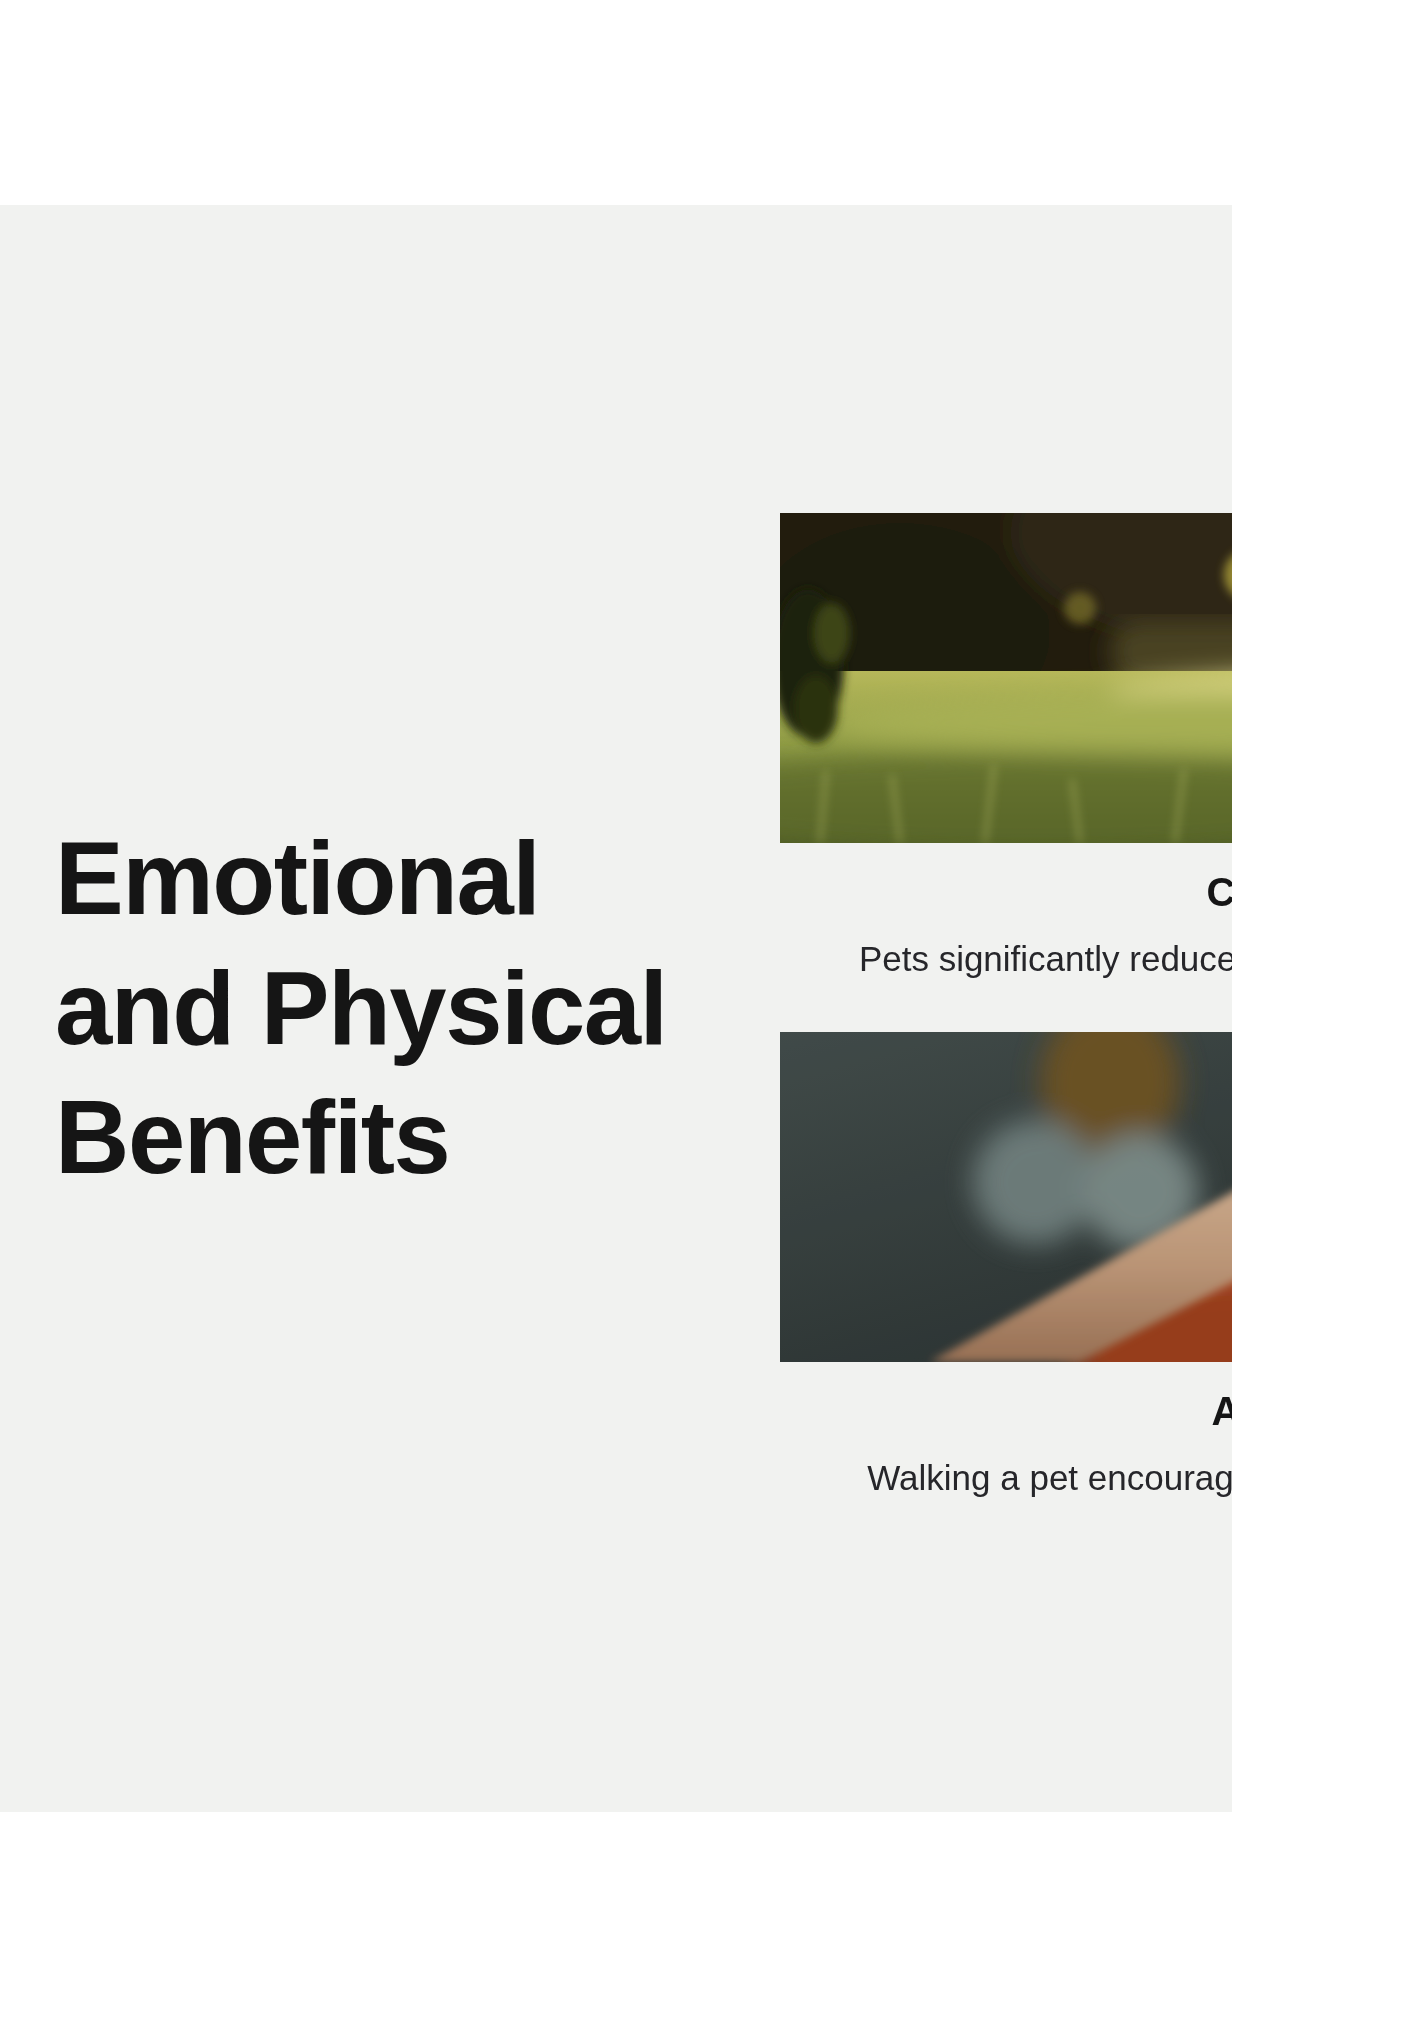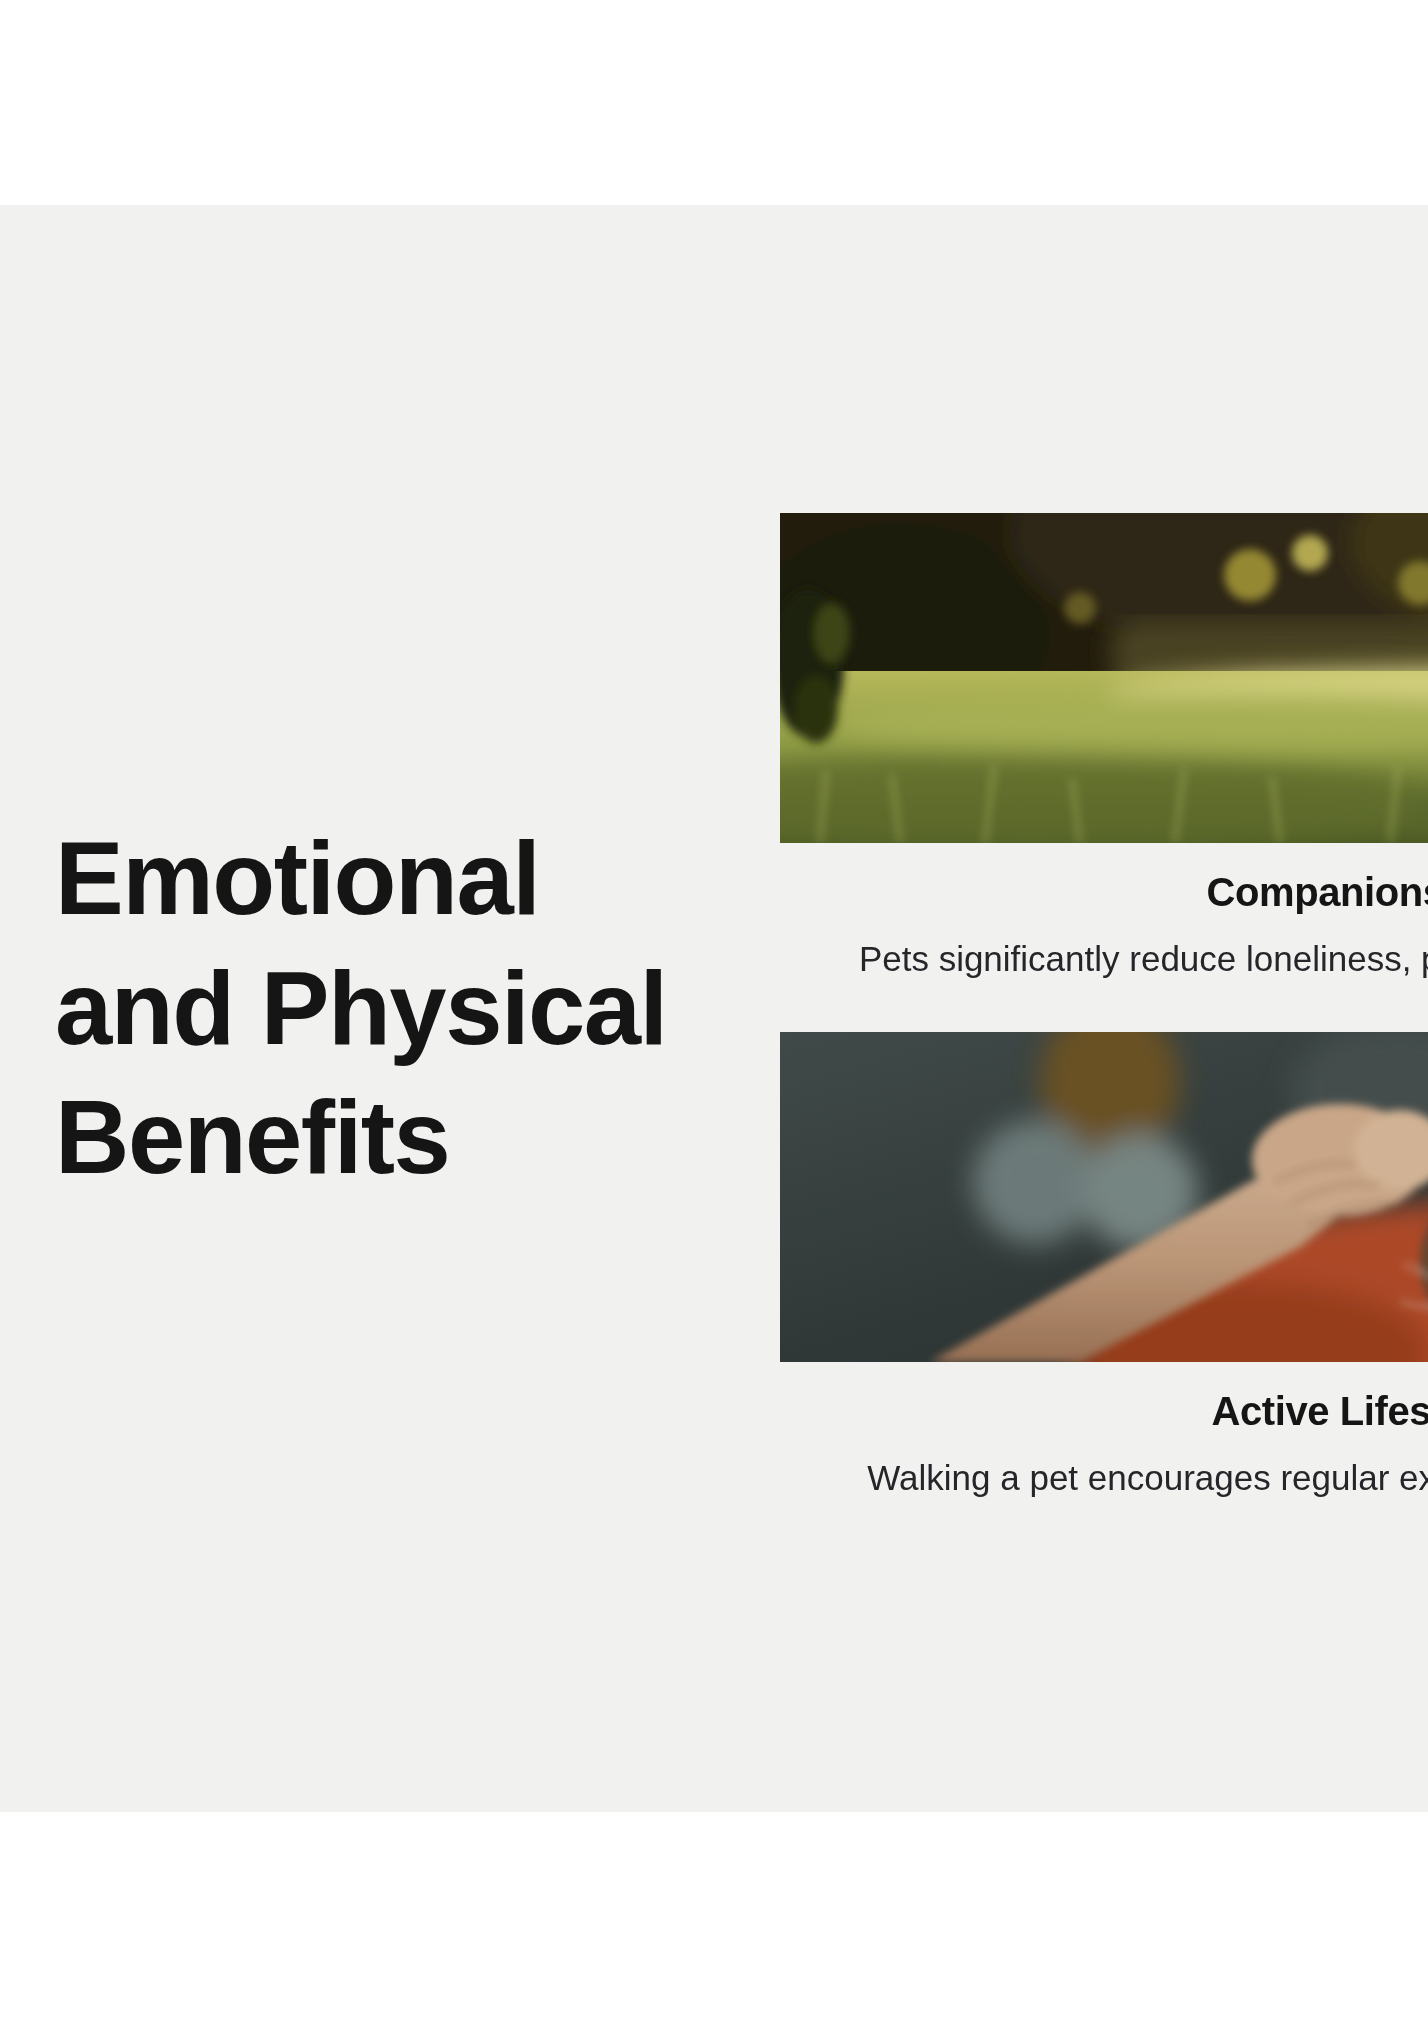--- a/index.html
+++ b/index.html
@@ -24,21 +24,21 @@
     height: 2018px;
     background: #ffffff;
     overflow: hidden;
   }
 
   
   #slide-panel {
     position: absolute;
     left: 0;
     top: 205px;
-    width: 1428px;
+    width: 1232px;
     height: 1607px;
     background: #f1f2f0;
     overflow: hidden;
   }
 
   
   .slide-inner {
     position: absolute;
     left: 0;
     top: 0;

